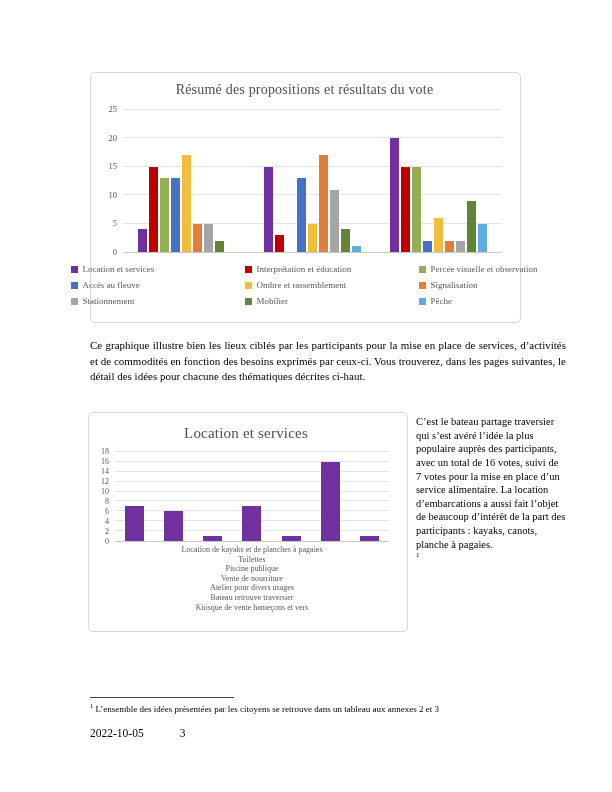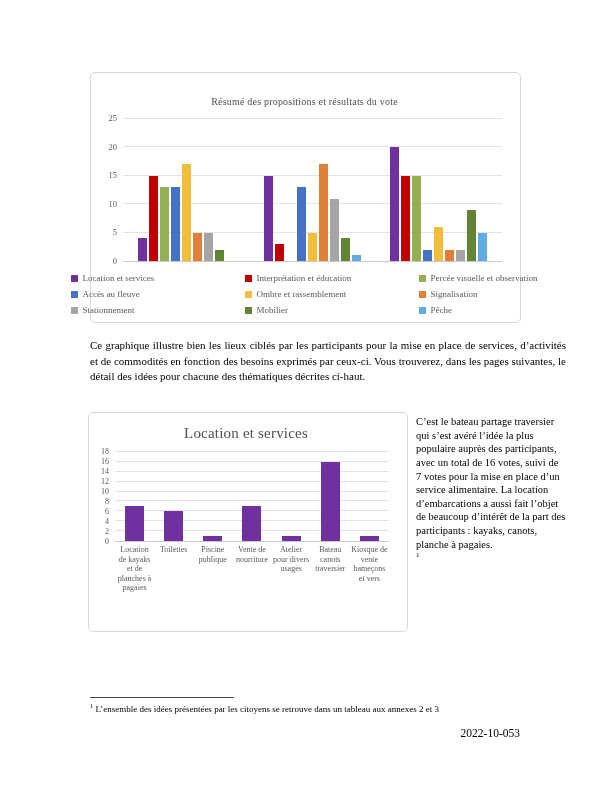--- a/index.html
+++ b/index.html
@@ -28,37 +28,37 @@
   .bar { display:block; }
   .cats { display:flex; color:#595959; }
   .cat { flex:1; text-align:center; }
   .legend {
     display:grid; justify-content:center; align-items:start; color:#595959;
   }
   .legend-item { display:flex; align-items:center; white-space:nowrap; }
   .legend-swatch { display:inline-block; width:7px; height:7px; margin-right:4px; flex:none; }
 
   #chart-0 { position:absolute; left:90px; top:72px; width:431px; height:251px; padding:9px 8px 8px 6px; }
-  #chart-0 .chart-title { font-size:10px; margin:14px 0 12px; }
+  #chart-0 .chart-title { font-size:14px; margin:0 0 12px; }
   #chart-0 .yaxis { width:26px; height:143px; }
   #chart-0 .yaxis span { font-size:8.5px; }
   #chart-0 .plot { height:143px; }
   #chart-0 .group { gap:2px; }
   #chart-0 .bar { width:9px; }
   #chart-0 .cats { margin:3px 0 0 26px; padding-right:10px; }
   #chart-0 .cat { font-size:9px; }
   #chart-0 .legend { grid-template-columns:160px 160px auto; column-gap:14px; row-gap:6px; margin-top:11px; font-size:9px; }
 
   #chart-1 { width:320px; height:220px; padding:8px 8px 6px 4px; flex:none; }
   #chart-1 .chart-title { font-size:15px; margin:4px 0 10px; }
   #chart-1 .yaxis { width:22px; height:90px; }
   #chart-1 .yaxis span { font-size:8px; }
   #chart-1 .plot { height:90px; }
   #chart-1 .bar { width:19px; }
-  #chart-1 .cats { margin:3px 0 0 22px; padding-right:10px; }
+  #chart-1 .cats { margin:3px 0 0 22px; padding-right:10px;flex-direction:column; }
   #chart-1 .cat { font-size:8px; line-height:1.2; padding:0 1px; }
   #chart-1 .legend { grid-template-columns:auto; margin-top:8px; font-size:9px; }
 
   
   .body-para {
     position:absolute; left:90px; top:338px; width:476px;
     font-size:11px; line-height:1.42; text-align:justify; color:#000;
   }
   .section-heading {
     position:absolute; left:90px; top:386px; width:476px;
@@ -67,21 +67,21 @@
   .two-col { position:absolute; left:88px; top:412px; width:478px; display:flex; gap:8px; }
   .sidecol { width:152px; padding-top:3px; font-size:10.5px; line-height:1.3; color:#000; }
   .side-bold { font-weight:bold; margin-bottom:13px; }
   .fn-ref { font-size:7px; vertical-align:super; }
   .footnote-block { position:absolute; left:90px; top:697px; width:476px; }
   .fn-rule { width:144px; border-top:1px solid #444; margin-bottom:4px; }
   .fn-text { font-size:9px; color:#000; }
   .fn-text sup { font-size:6.5px; }
   .footer-row {
     position:absolute; left:90px; top:727px; width:430px;
-    display:flex; justify-content:flex-end; font-size:11.5px; color:#000;
+    display:flex; justify-content:flex-start; font-size:11.5px; color:#000;gap:36px;
   }
 </style>
 </head>
 <body>
 
 <div class="page">
 
   <section class="chart" id="chart-0">
       <div class="chart-title">Résumé des propositions et résultats du vote</div>
       <div class="chart-body">
@@ -229,21 +229,21 @@
               </div>
             </div>
           </div>
         </div>
         <div class="cats">
           <div class="cat">Location de kayaks et de planches à pagaies</div>
           <div class="cat">Toilettes</div>
           <div class="cat">Piscine publique</div>
           <div class="cat">Vente de nourriture</div>
           <div class="cat">Atelier pour divers usages</div>
-          <div class="cat">Bateau canots traversier</div>
+          <div class="cat">Bateau retrouve traversier</div>
           <div class="cat">Kiosque de vente hameçons et vers</div>
         </div>
       </section>
     <aside class="sidecol">
       <p class="side-body"><span>C’est le bateau partage traversier qui s’est avéré l’idée la plus populaire auprès des participants, avec un total de 16 votes, suivi de 7 votes pour la mise en place d’un service alimentaire. La location d’embarcations a aussi fait l’objet de beaucoup d’intérêt de la part des participants : kayaks, canots, planche à pagaies.</span><br><sup class="fn-ref">1</sup></p>
     </aside>
   </div>
 
   <div class="footnote-block">
     <div class="fn-rule"></div>

